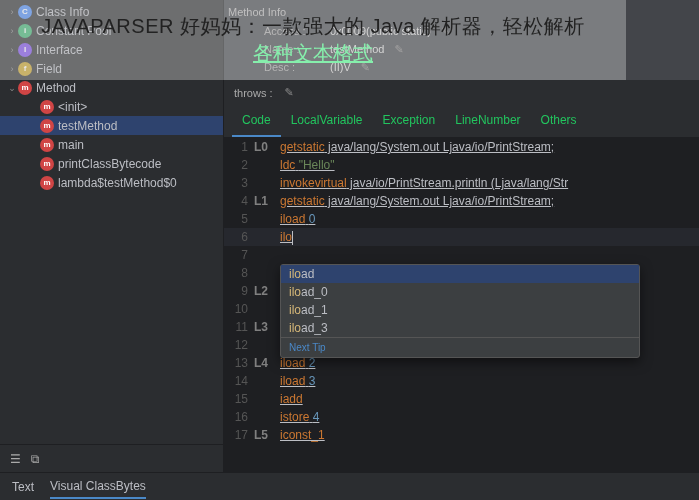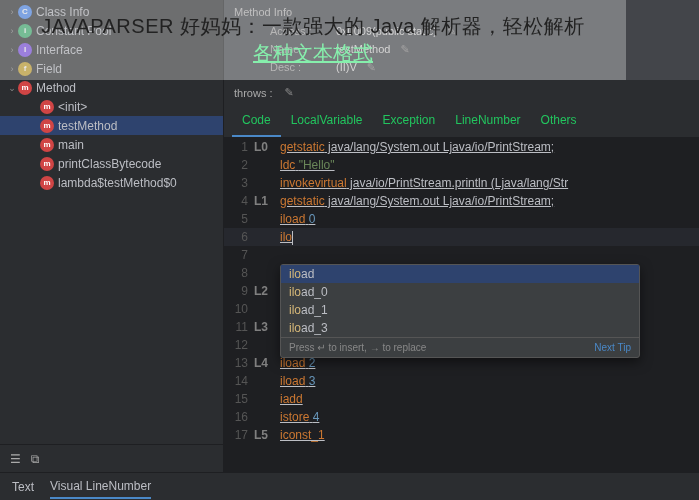--- a/index.html
+++ b/index.html
@@ -15,21 +15,21 @@
 .tree-chevron { width: 12px; text-align: center; color: #888; font-size: 9px; }
 .tree-icon { width: 14px; height: 14px; border-radius: 50%; display: inline-flex; align-items: center; justify-content: center; font-size: 8px; margin-right: 4px; font-weight: bold; }
 .ic-c { background: #4a8af4; color: #fff; }
 .ic-i { background: #3cb371; color: #fff; }
 .ic-I { background: #7b4bea; color: #fff; }
 .ic-f { background: #c9a227; color: #fff; }
 .ic-m { background: #d04545; color: #fff; }
 .tree-label { font-size: 12px; }
 .left-footer { height: 28px; border-top: 1px solid #1e1f22; display: flex; align-items: center; gap: 10px; padding: 0 10px; color: #aaa; }
 .right-panel { flex: 1; display: flex; flex-direction: column; background: #2b2d30; }
-.info-block { background: #43454a; padding: 6px 10px 4px; font-size: 11px; }
+.info-block { background: #43454a; padding: 6px 4px 4px; font-size: 11px; }
 .info-title { color: #bbb; margin-bottom: 4px; }
 .info-row { display: flex; align-items: center; height: 18px; gap: 10px; }
 .info-key { width: 56px; color: #aaa; margin-left: 36px; }
 .info-val { color: #ddd; }
 .edit-ic { color: #888; font-size: 11px; }
 .throws-row { display: flex; align-items: center; gap: 12px; padding: 6px 10px; font-size: 11px; color: #aaa; }
 .code-tabs { display: flex; border-bottom: 1px solid #1e1f22; padding: 0 8px; background: #2b2d30; }
 .code-tab { padding: 8px 10px; font-size: 12px; color: #22c55e; cursor: pointer; }
 .code-tab.active { border-bottom: 2px solid #4a88c7; }
 .editor { flex: 1; overflow: auto; background: #1e1f22; font-family: "JetBrains Mono", Consolas, monospace; font-size: 12px; position: relative; }
@@ -234,29 +234,28 @@
           <span class="gutter">17</span>
           <span class="labelcol">L5</span>
           <span class="code"><span class="tk-op">iconst_1</span></span>
         </div>
         <div class="ac-popup">
           <div class="ac-item sel"><span class="ac-match">ilo</span><span class="ac-rest">ad</span></div>
           <div class="ac-item"><span class="ac-match">ilo</span><span class="ac-rest">ad_0</span></div>
           <div class="ac-item"><span class="ac-match">ilo</span><span class="ac-rest">ad_1</span></div>
           <div class="ac-item"><span class="ac-match">ilo</span><span class="ac-rest">ad_3</span></div>
           <div class="ac-foot">
-            <span>Press ↵ to insert, → to replace</span>
             <a>Next Tip</a>
           </div>
         </div>
       </div>
   </div>
 </div>
 
 <div class="bottom-tabs" id="bottom-tabs">
     <div class="bottom-tab">Text</div>
-    <div class="bottom-tab active">Visual LineNumber</div>
+    <div class="bottom-tab active">Visual ClassBytes</div>
   </div>
 
 <div class="overlay-banner">
   <div class="banner-t1">JAVAPARSER 好妈妈：一款强大的 Java 解析器，轻松解析</div>
   <div class="banner-t2">各种文本格式</div>
 </div>
 
 </body></html>

